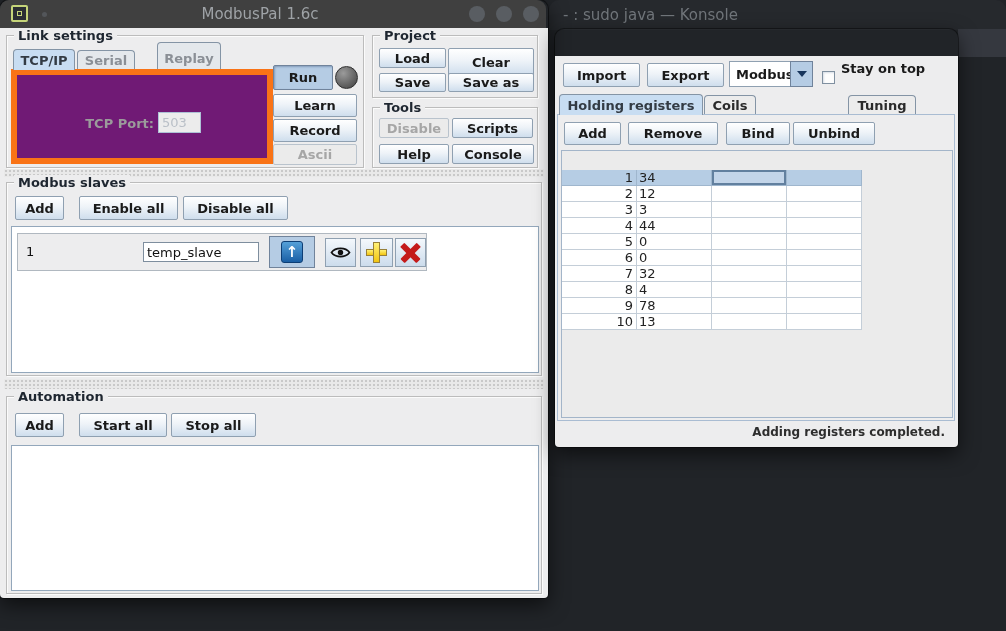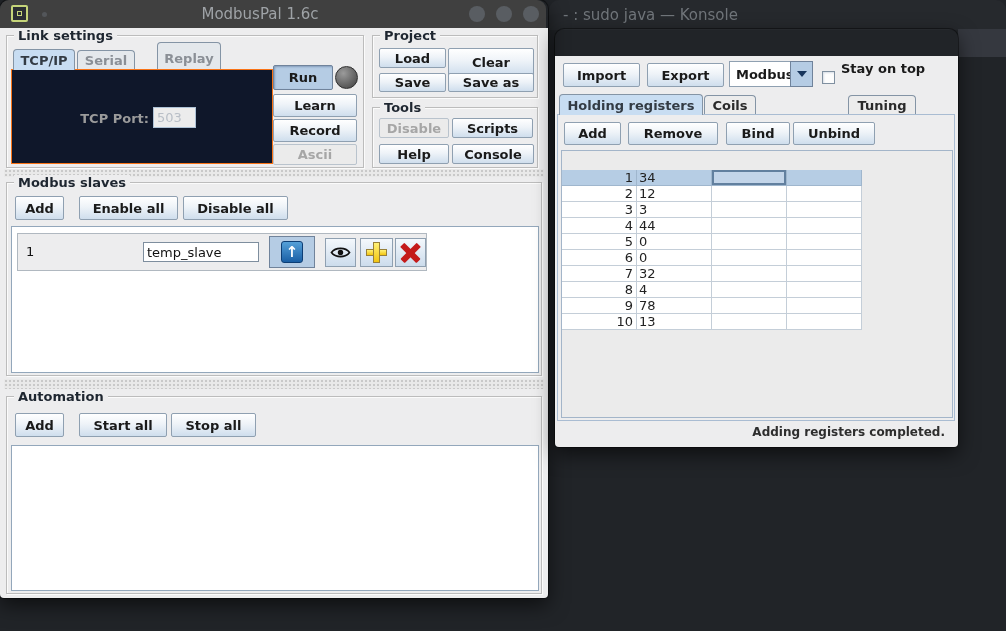--- a/index.html
+++ b/index.html
@@ -116,21 +116,21 @@
         <span class="gtitle">Link settings</span>
         <div class="tab sel" style="left:6px; top:13px; width:62px; height:21px;">
           <span>TCP/IP</span>
         </div>
         <div class="tab" style="left:70px; top:14px; width:58px; height:20px;">
           <span>Serial</span>
         </div>
         <div class="tab" style="left:130px; top:6px; width:64px; height:31px;margin-left:20px;">
           <span>Replay</span>
         </div>
-        <div class="abs" style="left:4px; top:33px; width:262px; height:95px; background:#0f172a; border:1px solid #f97316;">
+        <div class="abs" style="left:4px; top:33px; width:262px; height:95px; background:#701a75; border:6px solid #f97316;">
           <span class="abs" style="left:30px; top:41px; width:107px; text-align:right; font-size:13px; font-weight:bold; color:#9b9b9b;">TCP Port:</span>
           <input class="field" style="left: 141px; top: 37px; width: 43px; height: 21px;" value="503">
         </div>
         <div class="btn pressed" style="left:266px; top:29px; width:60px; height:25px;">
           <span>Run</span>
         </div>
         <div class="led" style="left:328px; top:30px;"></div>
         <div class="btn" style="left:266px; top:58px; width:84px; height:23px;">
           <span>Learn</span>
         </div>

